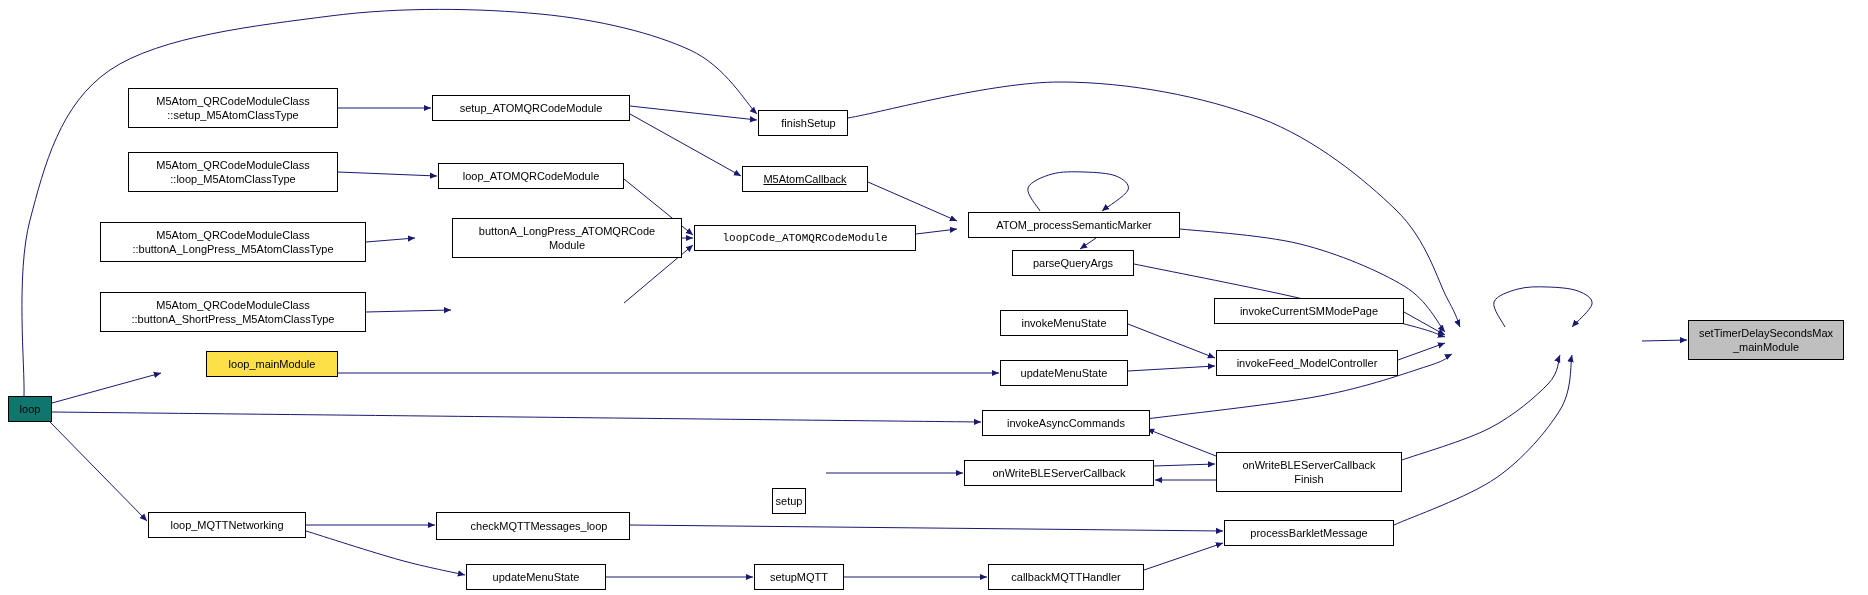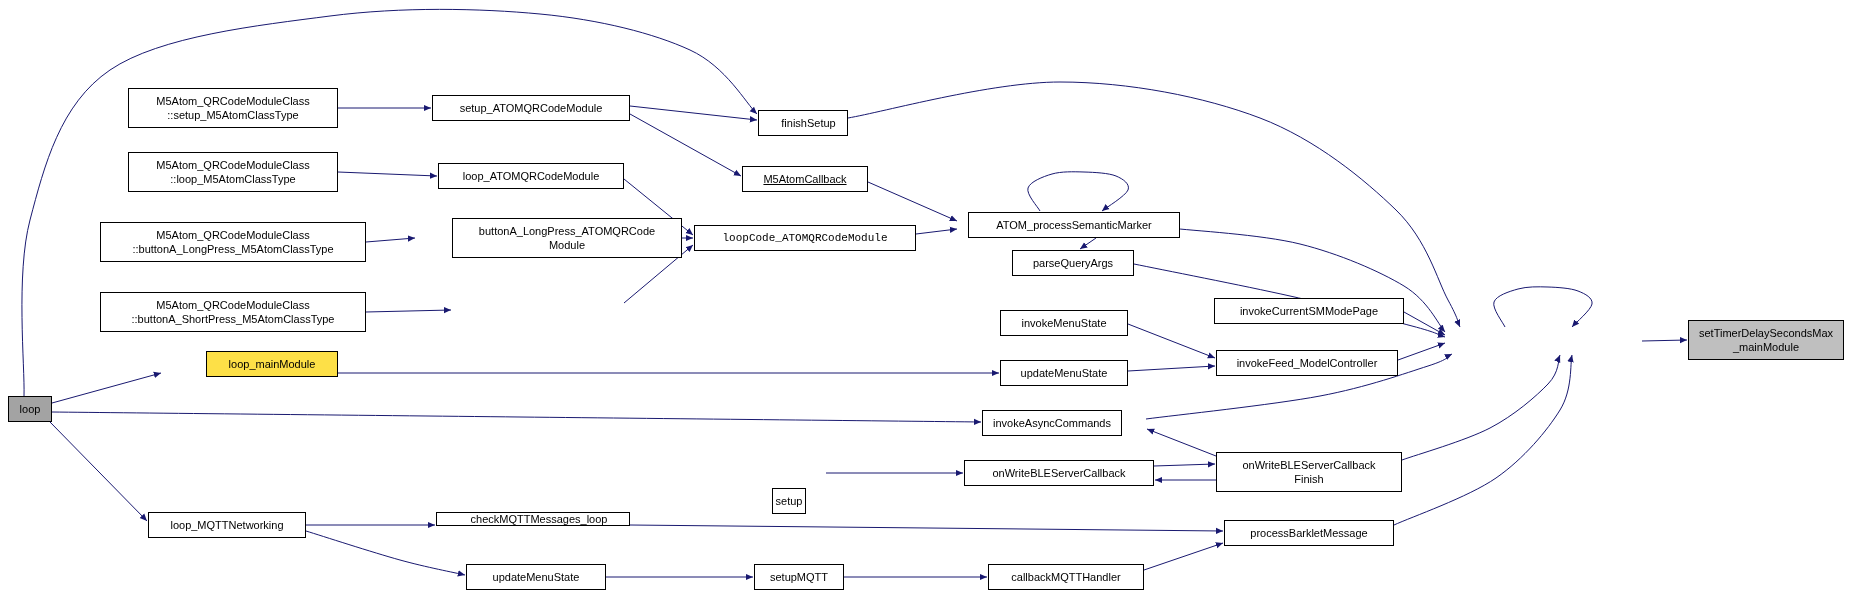--- a/index.html
+++ b/index.html
@@ -94,21 +94,21 @@
       <path d="M630,525 L1223,531" fill="none" stroke="#191970" stroke-width="1" marker-end="url(#ah)"></path>
       <path d="M606,577 L753,577" fill="none" stroke="#191970" stroke-width="1" marker-end="url(#ah)"></path>
       <path d="M844,577 L987,577" fill="none" stroke="#191970" stroke-width="1" marker-end="url(#ah)"></path>
       <path d="M1144,570 L1223,543" fill="none" stroke="#191970" stroke-width="1" marker-end="url(#ah)"></path>
       <path d="M1394,525 C1411,517.1666666666666 1468.3333333333333,497.1666666666667 1496,478 C1523.6666666666667,458.8333333333333 1547.3333333333333,430.5 1560,410 C1572.6666666666667,389.5 1570,364.1666666666667 1572,355" fill="none" stroke="#191970" stroke-width="1" marker-end="url(#ah)"></path>
       <path d="M1505,327 C1503.1666666666667,322.8333333333333 1491.8333333333333,308.3333333333333 1494,302 C1496.1666666666667,295.6666666666667 1509,291.5 1518,289 C1527,286.5 1538,286.6666666666667 1548,287 C1558,287.3333333333333 1570.6666666666667,288.1666666666667 1578,291 C1585.3333333333333,293.8333333333333 1593,298 1592,304 C1591,310 1575.3333333333333,323.1666666666667 1572,327" fill="none" stroke="#191970" stroke-width="1" marker-end="url(#ah)"></path>
       <path d="M1642,341 L1687,340" fill="none" stroke="#191970" stroke-width="1" marker-end="url(#ah)"></path>
       <path d="M848,118 C883.3333333333334,112 991.3333333333334,82 1060,82 C1128.6666666666667,82 1204,96.66666666666667 1260,118 C1316,139.33333333333334 1364.6666666666667,179.66666666666666 1396,210 C1427.3333333333333,240.33333333333334 1437.3333333333333,280.5 1448,300 C1458.6666666666667,319.5 1458,322.5 1460,327" fill="none" stroke="#191970" stroke-width="1" marker-end="url(#ah)"></path>
     </svg>
   <div id="node-layer">
-      <div class="node" style="left: 8px; top: 396px; width: 44px; height: 26px; border-color: rgb(0, 0, 0); background: #a3a3a3;">loop</div>
+      <div class="node" style="left: 8px; top: 396px; width: 44px; height: 26px; border-color: rgb(0, 0, 0); background: #0f766e;">loop</div>
       <div class="node" style="left: 128px; top: 88px; width: 210px; height: 40px; border-color: rgb(0, 0, 0); background: rgb(255, 255, 255);">M5Atom_QRCodeModuleClass
 ::setup_M5AtomClassType</div>
       <div class="node" style="left: 128px; top: 152px; width: 210px; height: 40px; border-color: rgb(0, 0, 0); background: rgb(255, 255, 255);">M5Atom_QRCodeModuleClass
 ::loop_M5AtomClassType</div>
       <div class="node" style="left: 100px; top: 222px; width: 266px; height: 40px; border-color: rgb(0, 0, 0); background: rgb(255, 255, 255);">M5Atom_QRCodeModuleClass
 ::buttonA_LongPress_M5AtomClassType</div>
       <div class="node" style="left: 100px; top: 292px; width: 266px; height: 40px; border-color: rgb(0, 0, 0); background: rgb(255, 255, 255);">M5Atom_QRCodeModuleClass
 ::buttonA_ShortPress_M5AtomClassType</div>
       <div class="node" style="left: 432px; top: 95px; width: 198px; height: 26px; border-color: rgb(0, 0, 0); background: rgb(255, 255, 255);">setup_ATOMQRCodeModule</div>
       <div class="node" style="left: 438px; top: 163px; width: 186px; height: 26px; border-color: rgb(0, 0, 0); background: rgb(255, 255, 255);">loop_ATOMQRCodeModule</div>
@@ -118,26 +118,26 @@
       <div class="node" style="left: 148px; top: 512px; width: 158px; height: 26px; border-color: rgb(0, 0, 0); background: rgb(255, 255, 255);">loop_MQTTNetworking</div>
       <div class="node" style="left: 758px; top: 110px; width: 90px; height: 26px; border-color: rgb(0, 0, 0); background: rgb(255, 255, 255); padding-left: 11px;">finishSetup</div>
       <div class="node" style="left: 742px; top: 166px; width: 126px; height: 26px; border-color: rgb(0, 0, 0); background: rgb(255, 255, 255); text-decoration: underline;">M5AtomCallback</div>
       <div class="node" style="left: 694px; top: 225px; width: 222px; height: 26px; border-color: rgb(0, 0, 0); background: rgb(255, 255, 255); font-family: Liberation Mono, monospace;">loopCode_ATOMQRCodeModule</div>
       <div class="node" style="left: 968px; top: 212px; width: 212px; height: 26px; border-color: rgb(0, 0, 0); background: rgb(255, 255, 255);">ATOM_processSemanticMarker</div>
       <div class="node" style="left: 1012px; top: 250px; width: 122px; height: 26px; border-color: rgb(0, 0, 0); background: rgb(255, 255, 255);">parseQueryArgs</div>
       <div class="node" style="left: 1214px; top: 298px; width: 190px; height: 26px; border-color: rgb(0, 0, 0); background: rgb(255, 255, 255); text-align: right;">invokeCurrentSMModePage</div>
       <div class="node" style="left: 1000px; top: 310px; width: 128px; height: 26px; border-color: rgb(0, 0, 0); background: rgb(255, 255, 255);">invokeMenuState</div>
       <div class="node" style="left: 1216px; top: 350px; width: 182px; height: 26px; border-color: rgb(0, 0, 0); background: rgb(255, 255, 255);">invokeFeed_ModelController</div>
       <div class="node" style="left: 1000px; top: 360px; width: 128px; height: 26px; border-color: rgb(0, 0, 0); background: rgb(255, 255, 255);">updateMenuState</div>
-      <div class="node" style="left: 982px; top: 410px; width: 140px; height: 26px; border-color: rgb(0, 0, 0); background: rgb(255, 255, 255);">invokeAsyncCommands</div>
+      <div class="node" style="left: 982px; top: 410px; width: 168px; height: 26px; border-color: rgb(0, 0, 0); background: rgb(255, 255, 255);">invokeAsyncCommands</div>
       <div class="node" style="left: 772px; top: 460px; width: 34px; height: 26px; border-color: rgb(0, 0, 0); background: rgb(255, 255, 255); margin-top: 28px;">setup</div>
       <div class="node" style="left: 964px; top: 460px; width: 190px; height: 26px; border-color: rgb(0, 0, 0); background: rgb(255, 255, 255);">onWriteBLEServerCallback</div>
       <div class="node" style="left: 1216px; top: 452px; width: 186px; height: 40px; border-color: rgb(0, 0, 0); background: rgb(255, 255, 255);">onWriteBLEServerCallback
 Finish</div>
-      <div class="node" style="left: 436px; top: 512px; width: 194px; height: 14px; border-color: rgb(0, 0, 0); background: rgb(255, 255, 255); padding-left: 12px;">checkMQTTMessages_loop</div>
+      <div class="node" style="left: 436px; top: 512px; width: 194px; height: 28px; border-color: rgb(0, 0, 0); background: rgb(255, 255, 255); padding-left: 12px;">checkMQTTMessages_loop</div>
       <div class="node" style="left: 1224px; top: 520px; width: 170px; height: 26px; border-color: rgb(0, 0, 0); background: rgb(255, 255, 255);">processBarkletMessage</div>
       <div class="node" style="left: 466px; top: 564px; width: 140px; height: 26px; border-color: rgb(0, 0, 0); background: rgb(255, 255, 255);">updateMenuState</div>
       <div class="node" style="left: 754px; top: 564px; width: 90px; height: 26px; border-color: rgb(0, 0, 0); background: rgb(255, 255, 255);">setupMQTT</div>
       <div class="node" style="left: 988px; top: 564px; width: 156px; height: 26px; border-color: rgb(0, 0, 0); background: rgb(255, 255, 255);">callbackMQTTHandler</div>
       <div class="node highlight" style="left: 1688px; top: 320px; width: 156px; height: 40px; border-color: rgb(0, 0, 0); background: rgb(191, 191, 191);">setTimerDelaySecondsMax
 _mainModule</div>
     </div>
 </div>
 
 </body></html>

